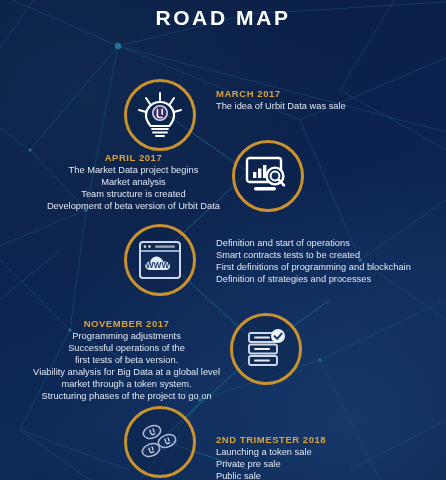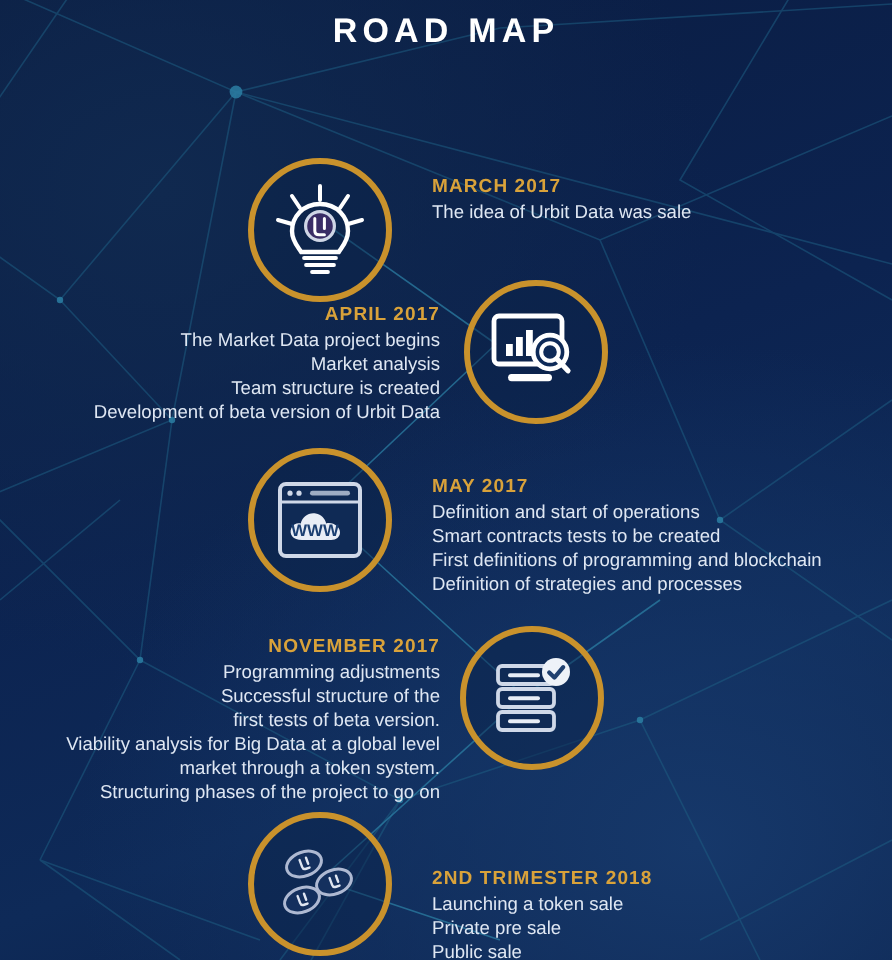--- a/index.html
+++ b/index.html
@@ -13,40 +13,40 @@
     background:
       radial-gradient(120% 90% at 78% 88%, #16386a 0%, rgba(22,56,106,0) 58%),
       radial-gradient(100% 80% at 18% 20%, #10294f 0%, rgba(16,41,79,0) 62%),
       linear-gradient(160deg,#0a1c41 0%,#0c2350 45%,#0e2a58 72%,#0b2049 100%);
   }
   #net{position:absolute;inset:0;width:446px;height:480px;}
 
   .title{
     position:absolute;left:0;right:0;top:6px;
     text-align:center;color:#ffffff;
-    font-size:17px;font-weight:700;letter-spacing:2.6px;
+    font-size:21px;font-weight:700;letter-spacing:2.6px;
   }
 
   .node{
     position:absolute;border-radius:50%;
     border:3px solid #c9922c;
     box-sizing:border-box;
     background:rgba(12,35,74,0.45);
     display:flex;align-items:center;justify-content:center;
   }
   .node svg{display:block;}
 
   .block{position:absolute;color:#e9eef7;line-height:1.28;}
   .block .when{
     color:#d9a23a;font-weight:700;font-size:9.5px;letter-spacing:.55px;
     margin-bottom:1px;
   }
   .block .ln{font-size:9.3px;color:#dfe7f3;white-space:nowrap;}
   .right{text-align:left;}
-  .left{text-align:right;}
+  .left{text-align:center;}
 </style>
 </head>
 <body>
 
 <div id="root">
 
   <svg id="net" viewBox="0 0 446 480" preserveAspectRatio="none">
     <g stroke="#1d5d82" stroke-width="0.8" fill="none" opacity="0.55">
       <path d="M-10 -10 L118 46 L250 14"></path>
       <path d="M118 46 L30 150 L-12 120"></path>
@@ -154,21 +154,20 @@
           <circle cx="11.5" cy="6.6" r="1.3"></circle>
           <rect x="17" y="5.4" width="20" height="2.4" rx="1.2" opacity="0.75"></rect>
         </g>
         <path d="M13 30 C8.5 30 6.5 27 7.6 24.2 C8.4 22.1 10.8 21.3 12.4 21.8 C13 18.3 16.4 16 19.9 16.7 C22.6 17.2 24.6 19.3 25.1 21.7 C28.6 20.9 32 23.3 32 26.3 C32 28.6 30.1 30 27.6 30 Z" fill="#e8edf6"></path>
         <text x="19.5" y="28" font-family="Liberation Sans, sans-serif" font-size="8.4" font-weight="700" fill="#1b3f72" text-anchor="middle">WWW</text>
       </svg>
     </span>
   </div>
 
   <div class="block right" style="left:216px;top:238px;">
-    <div class="when">MAY 2017</div>
     <div class="ln">Definition and start of operations</div>
     <div class="ln">Smart contracts tests to be created</div>
     <div class="ln">First definitions of programming and blockchain</div>
     <div class="ln">Definition of strategies and processes</div>
   </div>
 
   <div class="node" style="left:230px;top:313px;width:72px;height:72px;">
     <span>
       <svg width="44" height="44" viewBox="0 0 44 44">
         <g fill="#0f2a55" stroke="#cfd8e8" stroke-width="1.9">
@@ -183,21 +182,21 @@
         </g>
         <circle cx="34" cy="9" r="7" fill="#eef2f8"></circle>
         <path d="M30.6 9.2 L33.2 11.8 L37.6 6.6" stroke="#20406f" stroke-width="2.1" fill="none" stroke-linecap="round" stroke-linejoin="round"></path>
       </svg>
     </span>
   </div>
 
   <div class="block left" style="right:226px;top:318px;">
     <div class="when">NOVEMBER 2017</div>
     <div class="ln">Programming adjustments</div>
-    <div class="ln">Successful structure of the</div>
+    <div class="ln">Successful operations of the</div>
     <div class="ln">first tests of beta version.</div>
     <div class="ln">Viability analysis for Big Data at a global level</div>
     <div class="ln">market through a token system.</div>
     <div class="ln">Structuring phases of the project to go on</div>
   </div>
 
   <div class="node" style="left:124px;top:406px;width:72px;height:72px;">
     <span>
       <svg width="48" height="44" viewBox="0 0 48 44">
         <g stroke="#aeb9d2" stroke-width="1.5" fill="#14305e">

